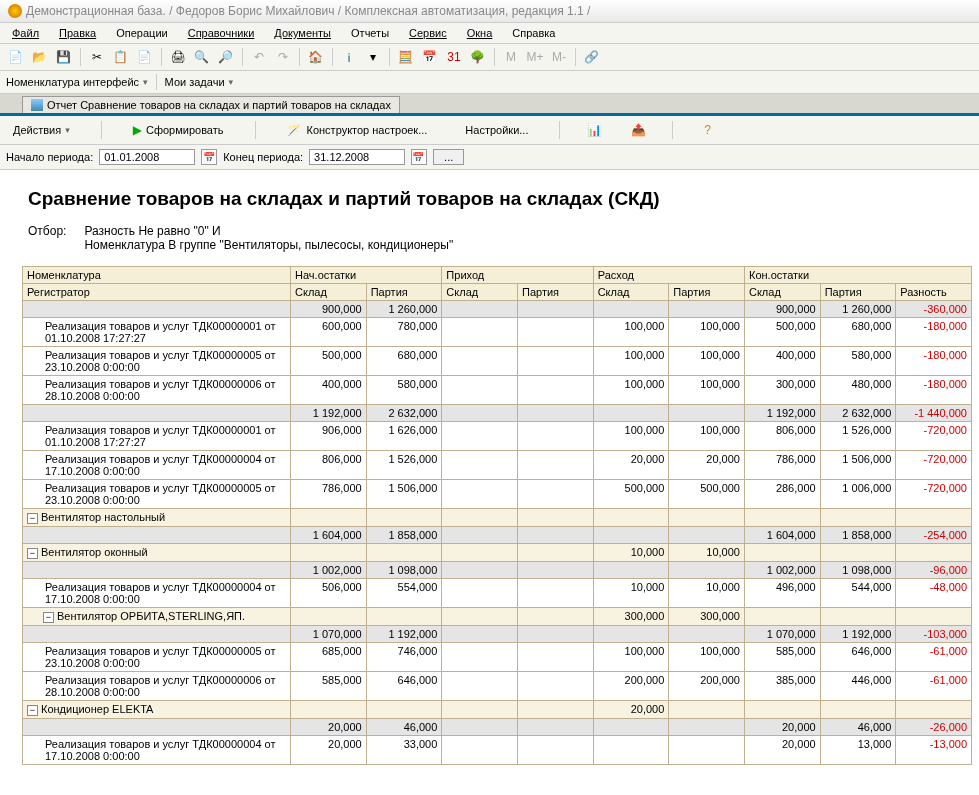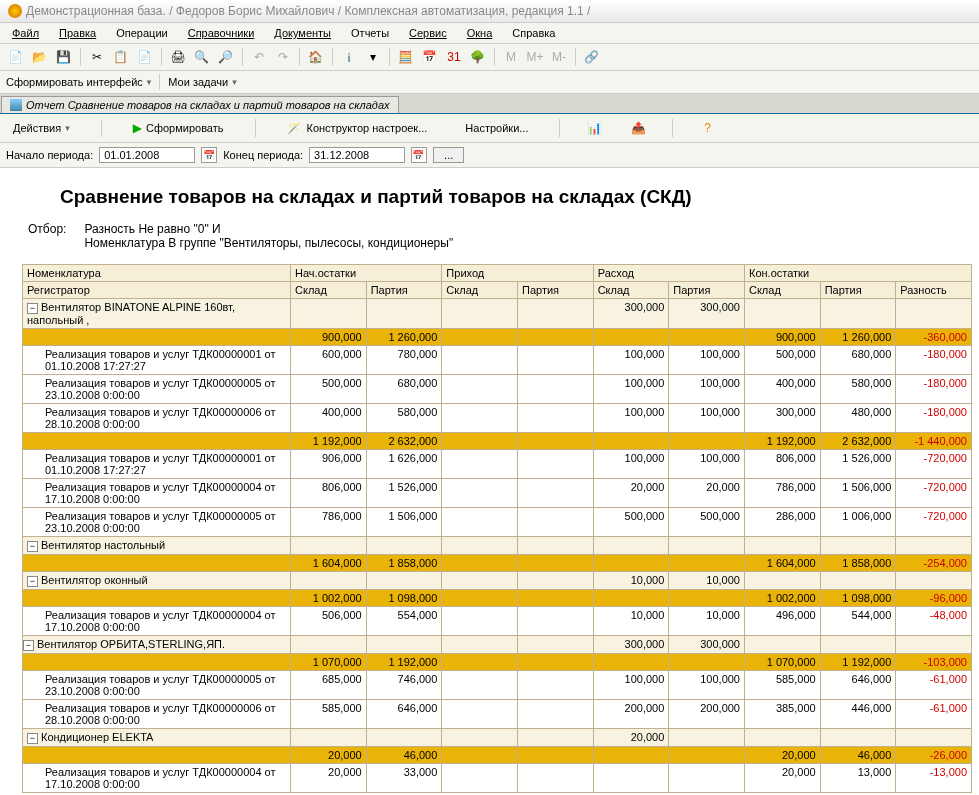--- a/index.html
+++ b/index.html
@@ -8,43 +8,43 @@
 .titlebar .icon { width: 14px; height: 14px; background: radial-gradient(circle,#ffcc00,#cc6600); border-radius: 50%; }
 .menubar { background: #f5f5f0; padding: 2px 8px; border-bottom: 1px solid #ccc; display: flex; gap: 12px; }
 .menubar span { cursor: pointer; padding: 2px 4px; }
 .menubar span u { text-decoration: underline; }
 .toolbar { background: #f5f5f0; padding: 3px 6px; border-bottom: 1px solid #ccc; display: flex; gap: 4px; align-items: center; }
 .toolbar .sep { width: 1px; height: 18px; background: #ccc; margin: 0 2px; }
 .tb-btn { width: 20px; height: 20px; border: 1px solid transparent; display: flex; align-items: center; justify-content: center; cursor: pointer; font-size: 12px; }
 .toolbar2 { background: #f5f5f0; padding: 3px 6px; border-bottom: 1px solid #ccc; display: flex; gap: 8px; align-items: center; }
 .dd { display: flex; align-items: center; gap: 4px; cursor: pointer; }
 .dd::after { content: "▾"; font-size: 9px; color: #666; }
-.tabstrip { background: #d8d8d0; border-bottom: 1px solid #0369a1; padding: 2px 1px 0; display: flex; gap: 2px; font-style: italic; }
+.tabstrip { background: #d8d8d0; border-bottom: 3px solid #0369a1; padding: 2px 22px 0; display: flex; gap: 2px; }
 .tab { background: #e8e8e0; border: 1px solid #999; border-bottom: none; padding: 2px 8px; font-size: 11px; display: flex; align-items: center; gap: 4px; }
 .tab .ticon { width: 12px; height: 12px; background: linear-gradient(#8cf,#48a); }
 .actionbar { background: #f5f5f0; padding: 3px 6px; border-bottom: 1px solid #ccc; display: flex; gap: 24px; align-items: center; }
 .actionbar .sep { width: 1px; height: 18px; background: #ccc; }
 .action-btn { display: flex; align-items: center; gap: 4px; padding: 2px 6px; cursor: pointer; border: 1px solid transparent; }
 .play { color: #0a0; font-size: 12px; }
 .period-bar { background: #f5f5f0; padding: 4px 6px; border-bottom: 1px solid #ccc; display: flex; gap: 6px; align-items: center; }
 .date-input { border: 1px solid #999; padding: 1px 4px; width: 96px; font-size: 11px; background: #fff; }
 .cal-ico { width: 16px; height: 16px; background: #fff; border: 1px solid #999; display: flex; align-items: center; justify-content: center; font-size: 10px; cursor: pointer; }
 .ellipsis-btn { border: 1px solid #999; padding: 1px 10px; background: #f0f0f0; cursor: pointer; }
 .report-area { background: #fff; overflow: auto; height: calc(795px - 152px); position: relative; }
 .report-inner { padding-left: 22px; }
-.report-title { font-size: 19px; font-weight: bold; padding: 18px 0 14px 6px; margin-left: 32px; }
+.report-title { font-size: 19px; font-weight: bold; padding: 18px 0 14px 6px; }
 .filter-block { padding: 0 0 14px 6px; display: flex; gap: 18px; font-size: 12px; }
 .report-table { border-collapse: collapse; width: 950px; }
 .report-table th, .report-table td { border: 1px solid #c0b090; padding: 2px 4px; font-size: 11px; vertical-align: top; }
 .report-table th { background: #f5efd8; font-weight: normal; text-align: left; }
 .hdr-top th { background: #f5efd8; }
 .num { text-align: right; }
 .neg { color: #c00; }
 .group-row td { background: #f8f3e0; }
-.sum-row td { background: #eab308; }
+.sum-row td { background: #e5e5e5; }
 .tree-toggle { display: inline-block; width: 11px; height: 11px; border: 1px solid #888; text-align: center; line-height: 9px; font-size: 9px; margin-right: 3px; cursor: pointer; background: #fff; }
 .ico { width: 16px; height: 16px; display: inline-flex; align-items: center; justify-content: center; font-size: 11px; }
 </style>
 </head>
 <body>
 
 <div class="titlebar">
   <span class="icon"></span>
   <span>Демонстрационная база. / Федоров Борис Михайлович / Комплексная автоматизация, редакция 1.1 /</span>
 </div>
@@ -88,21 +88,21 @@
   <span class="tb-btn">🌳</span>
   <span class="sep"></span>
   <span class="tb-btn" style="color:#aaa">M</span>
   <span class="tb-btn" style="color:#aaa">M+</span>
   <span class="tb-btn" style="color:#aaa">M-</span>
   <span class="sep"></span>
   <span class="tb-btn">🔗</span>
 </div>
 
 <div class="toolbar2">
-  <span class="dd">Сформировать интерфейс</span>
+  <span class="dd">Номенклатура интерфейс</span>
   <span class="sep" style="width:1px;height:16px;background:#ccc"></span>
   <span class="dd">Мои задачи</span>
 </div>
 
 <div class="tabstrip">
   <div class="tab">
     <span class="ticon"></span>
     <span>Отчет  Сравнение товаров на складах и партий товаров на складах</span>
   </div>
 </div>
@@ -163,32 +163,20 @@
           <th style="width:70px">Склад</th>
           <th style="width:70px">Партия</th>
           <th style="width:70px">Склад</th>
           <th style="width:70px">Партия</th>
           <th style="width:70px">Склад</th>
           <th style="width:70px">Партия</th>
           <th style="width:70px">Разность</th>
         </tr>
       </thead>
       <tbody id="tbody">
-          <tr class="group-row">
-            <td style="padding-left:4px"><span class="tree-toggle">−</span>Вентилятор BINATONE ALPINE 160вт, напольный ,</td>
-            <td class="num"></td>
-            <td class="num"></td>
-            <td class="num"></td>
-            <td class="num"></td>
-            <td class="num">300,000</td>
-            <td class="num">300,000</td>
-            <td class="num"></td>
-            <td class="num"></td>
-            <td class="num"></td>
-          </tr>
           <tr class="sum-row">
             <td></td>
             <td class="num">900,000</td>
             <td class="num">1 260,000</td>
             <td class="num"></td>
             <td class="num"></td>
             <td class="num"></td>
             <td class="num"></td>
             <td class="num">900,000</td>
             <td class="num">1 260,000</td>
@@ -332,21 +320,21 @@
             <td class="num">554,000</td>
             <td class="num"></td>
             <td class="num"></td>
             <td class="num">10,000</td>
             <td class="num">10,000</td>
             <td class="num">496,000</td>
             <td class="num">544,000</td>
             <td class="num neg">-48,000</td>
           </tr>
           <tr class="group-row">
-            <td style="padding-left:0"><span class="tree-toggle">−</span>Вентилятор ОРБИТА,STERLING,ЯП.</td>
+            <td style="padding-left:20px"><span class="tree-toggle">−</span>Вентилятор ОРБИТА,STERLING,ЯП.</td>
             <td class="num"></td>
             <td class="num"></td>
             <td class="num"></td>
             <td class="num"></td>
             <td class="num">300,000</td>
             <td class="num">300,000</td>
             <td class="num"></td>
             <td class="num"></td>
             <td class="num"></td>
           </tr>

